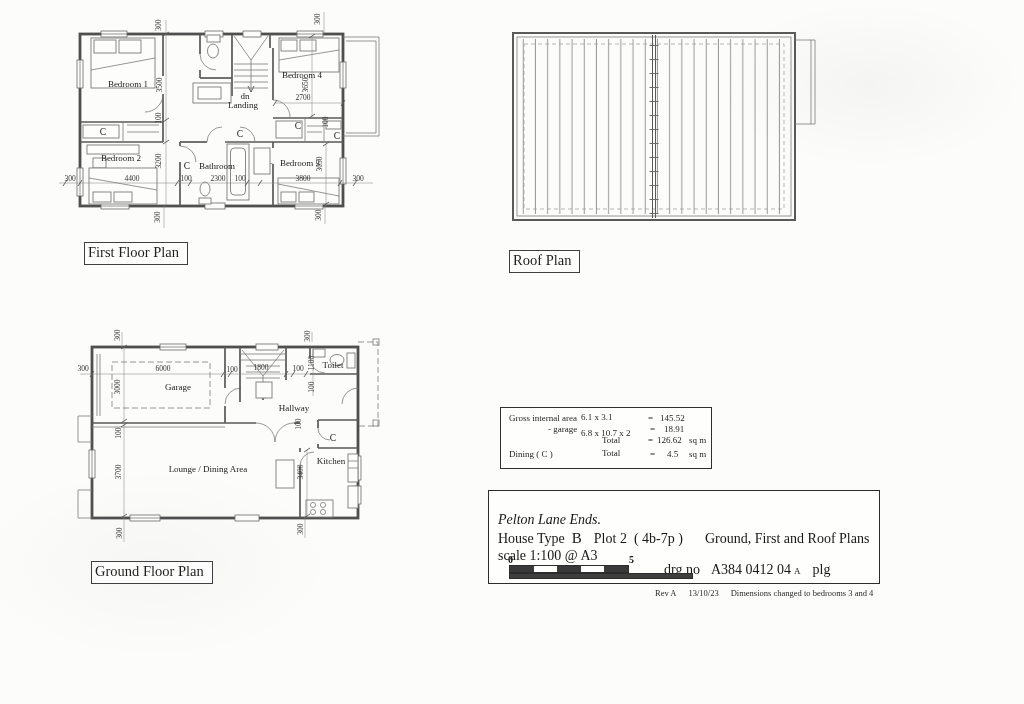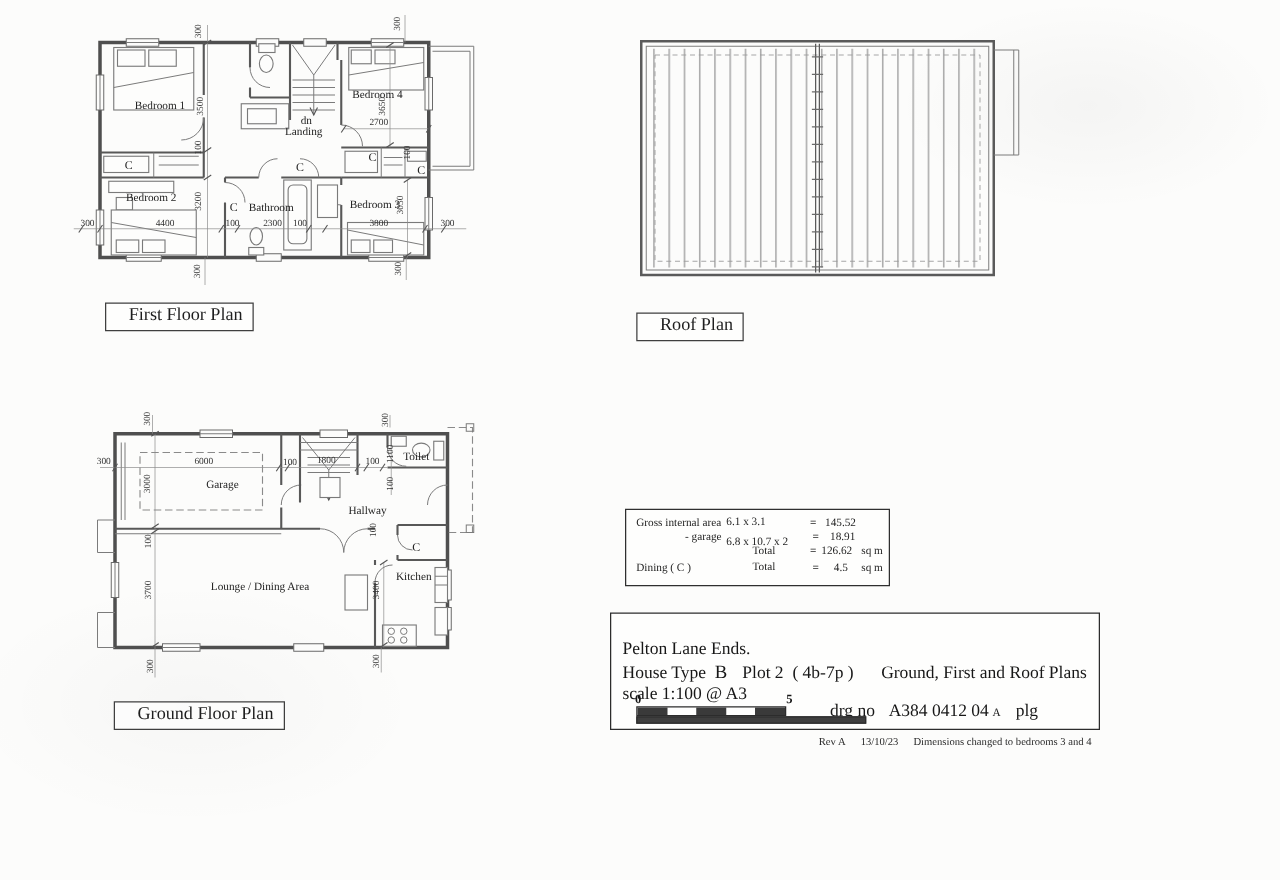--- a/index.html
+++ b/index.html
@@ -29,39 +29,39 @@
   .win{fill:#fcfcfb;stroke:#6a6a6a;stroke-width:0.8;}
 
   .dimtext{font-family:"Liberation Serif",serif;font-size:7.5px;fill:#333;}
   .roomtext{font-family:"Liberation Serif",serif;font-size:9px;fill:#232323;}
   .ctext{font-family:"Liberation Serif",serif;font-size:9.5px;fill:#232323;}
   text{text-anchor:middle;}
 
   
   .plan-label{
     position:absolute;border:1px solid #3f3f3f;background:rgba(255,255,255,.6);
-    font-size:14.5px;color:#1e1e1e;padding:1px 8px 3px 18px;white-space:nowrap;
+    font-size:14.5px;color:#1e1e1e;padding:1px 8px 3px 3px;white-space:nowrap;
   }
 
   
   .area-table{
     position:absolute;left:500px;top:407px;width:210px;height:60px;
     border:1.4px solid #2f2f2f;background:rgba(255,255,255,.5);
     font-size:9px;color:#1f1f1f;
   }
   .area-table span{position:absolute;white-space:nowrap;}
 
   
   .title-block{
     position:absolute;left:488px;top:490px;width:390px;height:92px;
     border:1.6px solid #2c2c2c;background:rgba(255,255,255,.55);
     color:#171717;font-size:14px;
   }
   .tb-line1{position:absolute;left:9px;top:3px;white-space:nowrap;}
-  .tb-line2{position:absolute;left:9px;top:21px;white-space:nowrap;}
+  .tb-line2{position:absolute;left:9px;top:21px;white-space:nowrap;font-style:italic;}
   .tb-line3{position:absolute;left:9px;top:39px;white-space:nowrap;}
   .tb-house-type{font-size:15px;margin-left:7px;}
   .tb-plot{margin-left:12px;}
   .tb-occ{margin-left:7px;font-family:Liberation Serif, serif;}
   .tb-sheet{margin-left:22px;}
   .tb-scale{position:absolute;left:9px;top:57px;white-space:nowrap;}
   .tb-drg{position:absolute;left:175px;top:71px;white-space:nowrap;}
   .tb-drgno{margin-left:11px;}
   .tb-rev-letter{font-size:9px;margin-left:3px;}
   .tb-suffix{margin-left:12px;}

